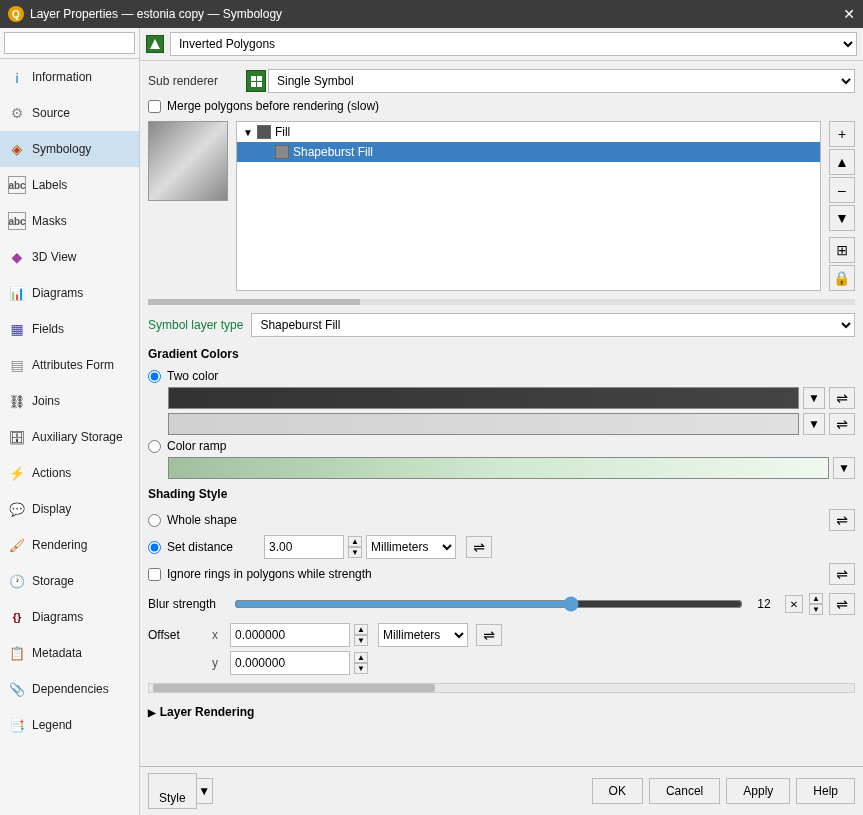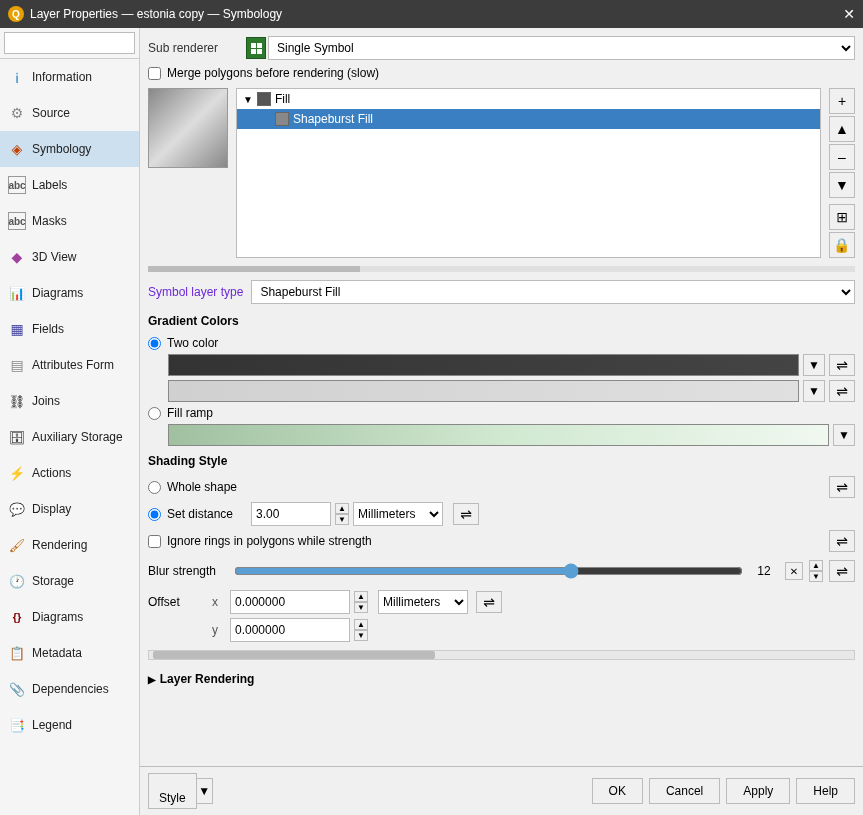--- a/index.html
+++ b/index.html
@@ -113,21 +113,21 @@
       background: #f0f0f0;
       cursor: pointer;
       display: flex;
       align-items: center;
       justify-content: center;
       font-size: 14px;
     }
 
     
     .layer-type-row { display: flex; align-items: center; gap: 8px; margin-bottom: 10px; }
-    .layer-type-label { color: #6d28d9; }
+    .layer-type-label { color: #15803d; }
     .layer-type-select { flex: 1; height: 24px; border: 1px solid #bbb; background: white; padding: 0 4px; }
 
     
     .section-title { font-weight: bold; margin-bottom: 8px; margin-top: 4px; }
 
     
     .gradient-section { margin-bottom: 8px; }
     .radio-row { display: flex; align-items: center; gap: 6px; margin-bottom: 4px; }
     .color-bar-row { display: flex; align-items: center; gap: 4px; margin-bottom: 4px; margin-left: 20px; }
     .color-bar { flex: 1; height: 22px; border: 1px solid #888; }
@@ -279,20 +279,34 @@
       <span class="sidebar-item-label">Dependencies</span>
     </div>
     <div class="sidebar-item">
       <span class="sidebar-item-icon" style="font-size:13px;">📑</span>
       <span class="sidebar-item-label">Legend</span>
     </div>
   </div>
 
   <div class="content">
 
+    <div class="renderer-bar">
+      <div style="width:18px;height:18px;background:#2d7a2d;border:1px solid #1a5a1a;display:flex;align-items:center;justify-content:center;">
+        <svg width="12" height="12" viewBox="0 0 12 12">
+            <polygon points="6,1 11,11 1,11" fill="white" stroke="none"></polygon>
+          </svg>
+      </div>
+      <select class="renderer-select">
+        <option>Inverted Polygons</option>
+        <option>Single Symbol</option>
+        <option>Categorized</option>
+        <option>Graduated</option>
+        <option>Rule-based</option>
+      </select>
+    </div>
 
     <div class="content-with-scroll">
       <div class="content-inner">
 
         <div class="form-row">
           <span class="form-label">Sub renderer</span>
           <div style="display:flex;align-items:center;flex:1;gap:2px;">
             <div style="width:20px;height:22px;background:#2d7a2d;border:1px solid #1a5a1a;display:flex;align-items:center;justify-content:center;">
               <svg width="13" height="13" viewBox="0 0 13 13">
                   <rect x="1" y="1" width="5" height="5" fill="white"></rect>
@@ -369,41 +383,41 @@
             <button class="copy-btn">⇌</button>
           </div>
           <div class="color-bar-row">
             <div class="color-bar light" style="cursor:pointer;"></div>
             <button class="color-btn">▼</button>
             <button class="copy-btn">⇌</button>
           </div>
 
           <div class="radio-row" style="margin-top:4px;">
             <input type="radio" name="gradient" id="color-ramp" style="">
-            <label for="color-ramp">Fill ramp</label>
+            <label for="color-ramp">Color ramp</label>
           </div>
           <div class="color-bar-row">
             <div class="color-bar ramp" style="cursor:pointer;"></div>
             <button class="color-btn">▼</button>
           </div>
         </div>
 
         <div class="shading-section">
           <div class="section-title">Shading Style</div>
 
           <div class="radio-row">
             <input type="radio" name="shading" id="whole-shape" style="">
             <label for="whole-shape">Whole shape</label>
             <button class="copy-btn" style="margin-left:auto;">⇌</button>
           </div>
 
           <div class="radio-row">
             <input type="radio" name="shading" id="set-distance" checked="" style="">
             <label for="set-distance">Set distance</label>
-            <div style="display:flex;align-items:center;gap:4px;margin-left:12px;">
+            <div style="display:flex;align-items:center;gap:4px;margin-left:25px;">
               <input type="text" class="distance-input" value="3.00" style="">
               <div class="spin-btns">
                 <button class="spin-btn">▲</button>
                 <button class="spin-btn">▼</button>
               </div>
               <select class="unit-select">
                 <option>Millimeters</option>
                 <option>Pixels</option>
                 <option>Points</option>
                 <option>Inches</option>

